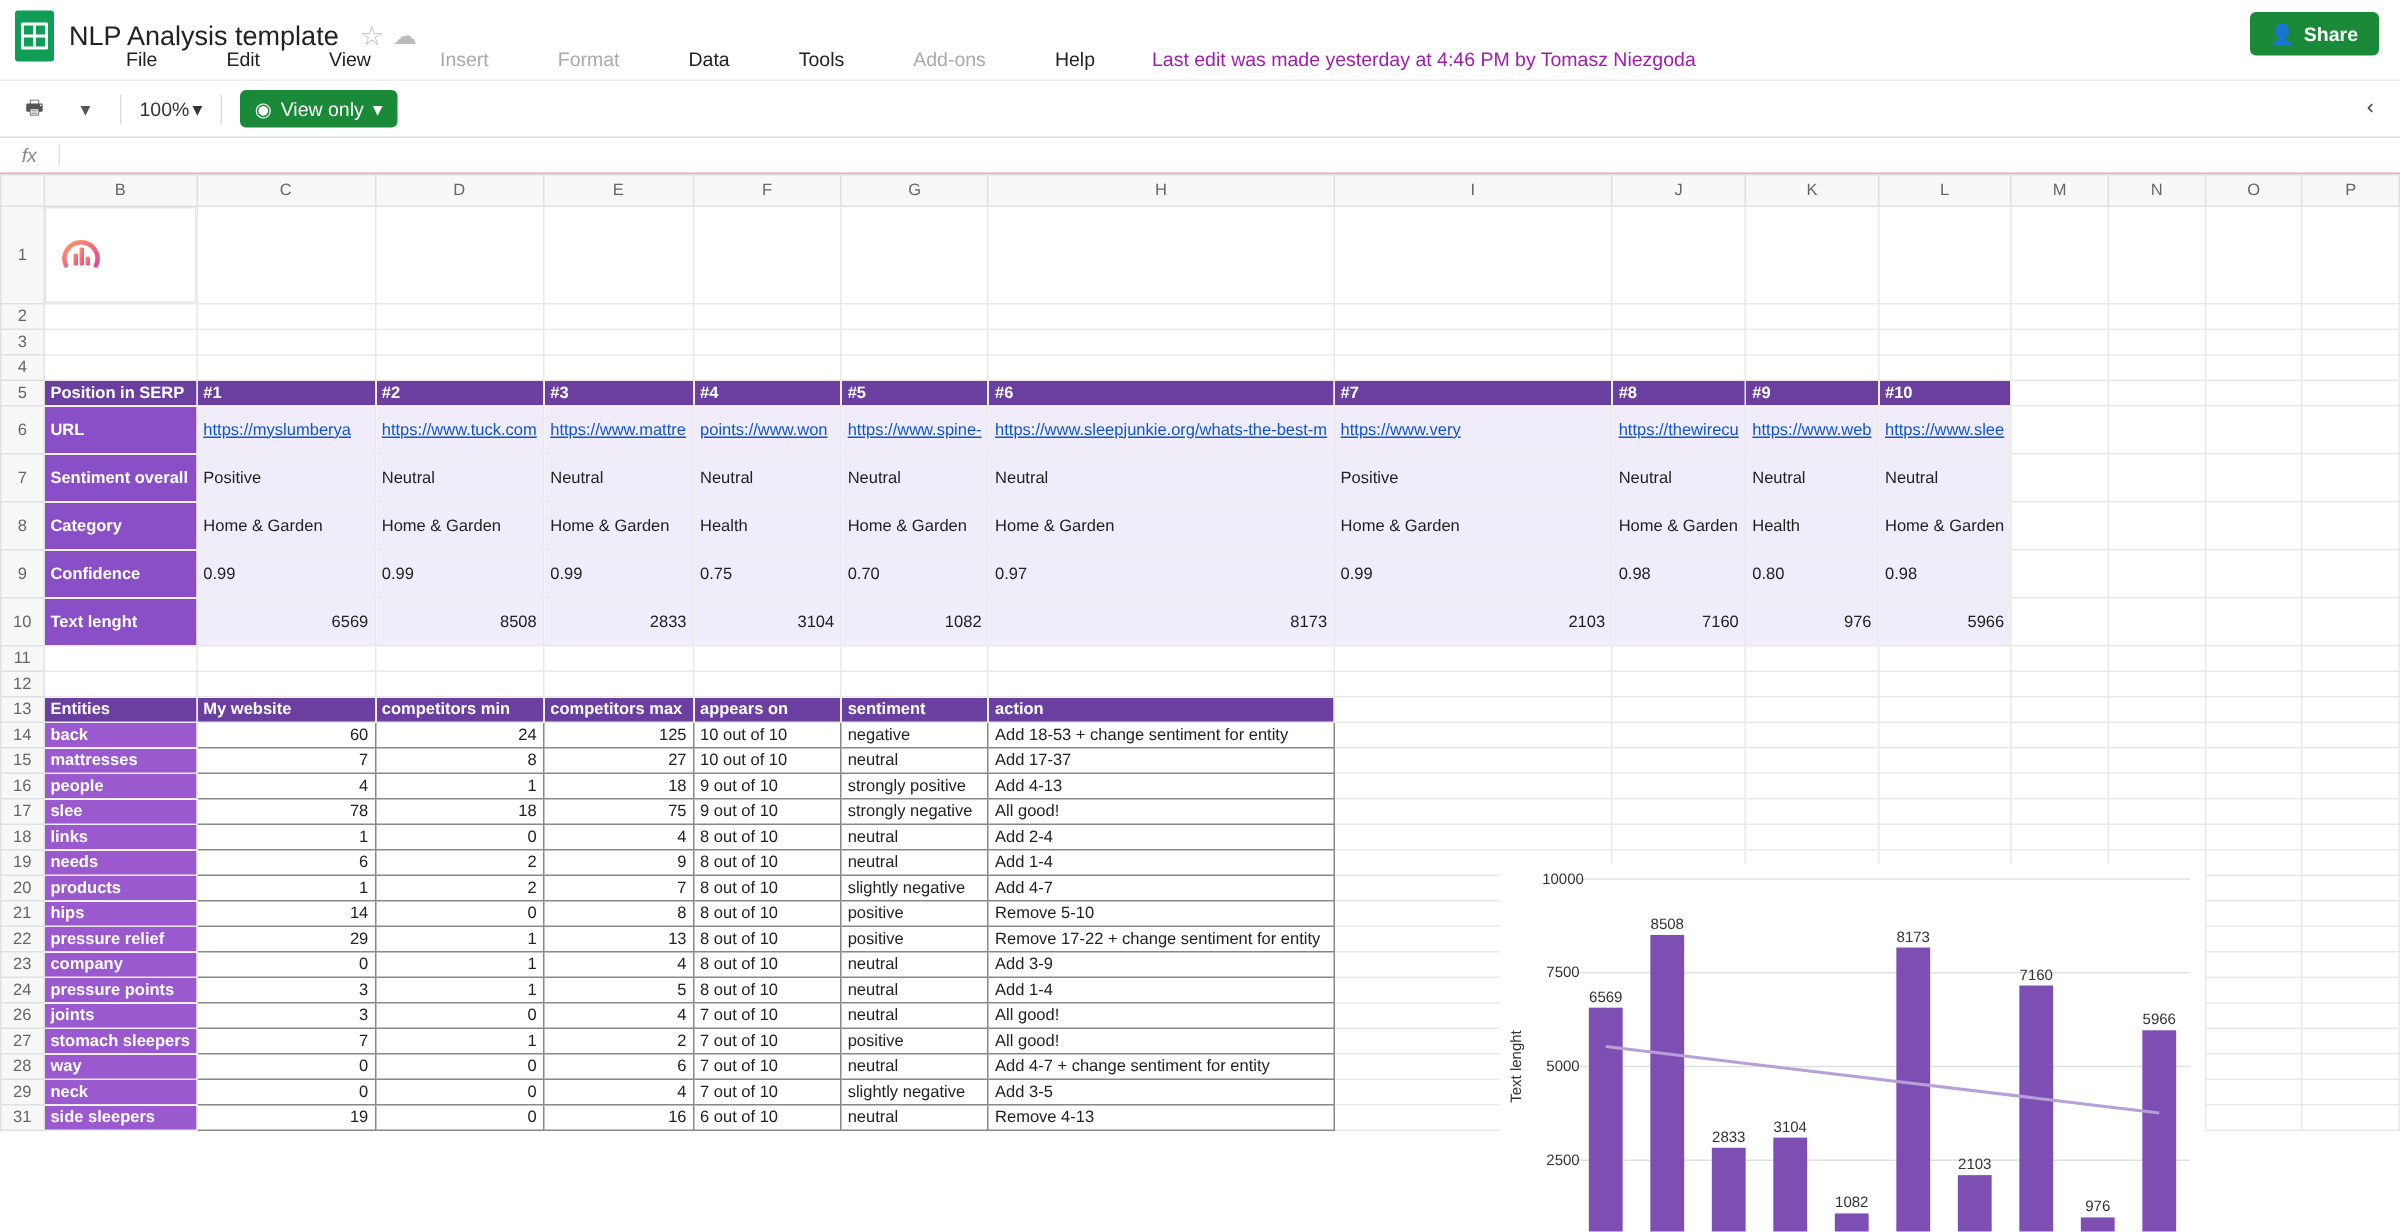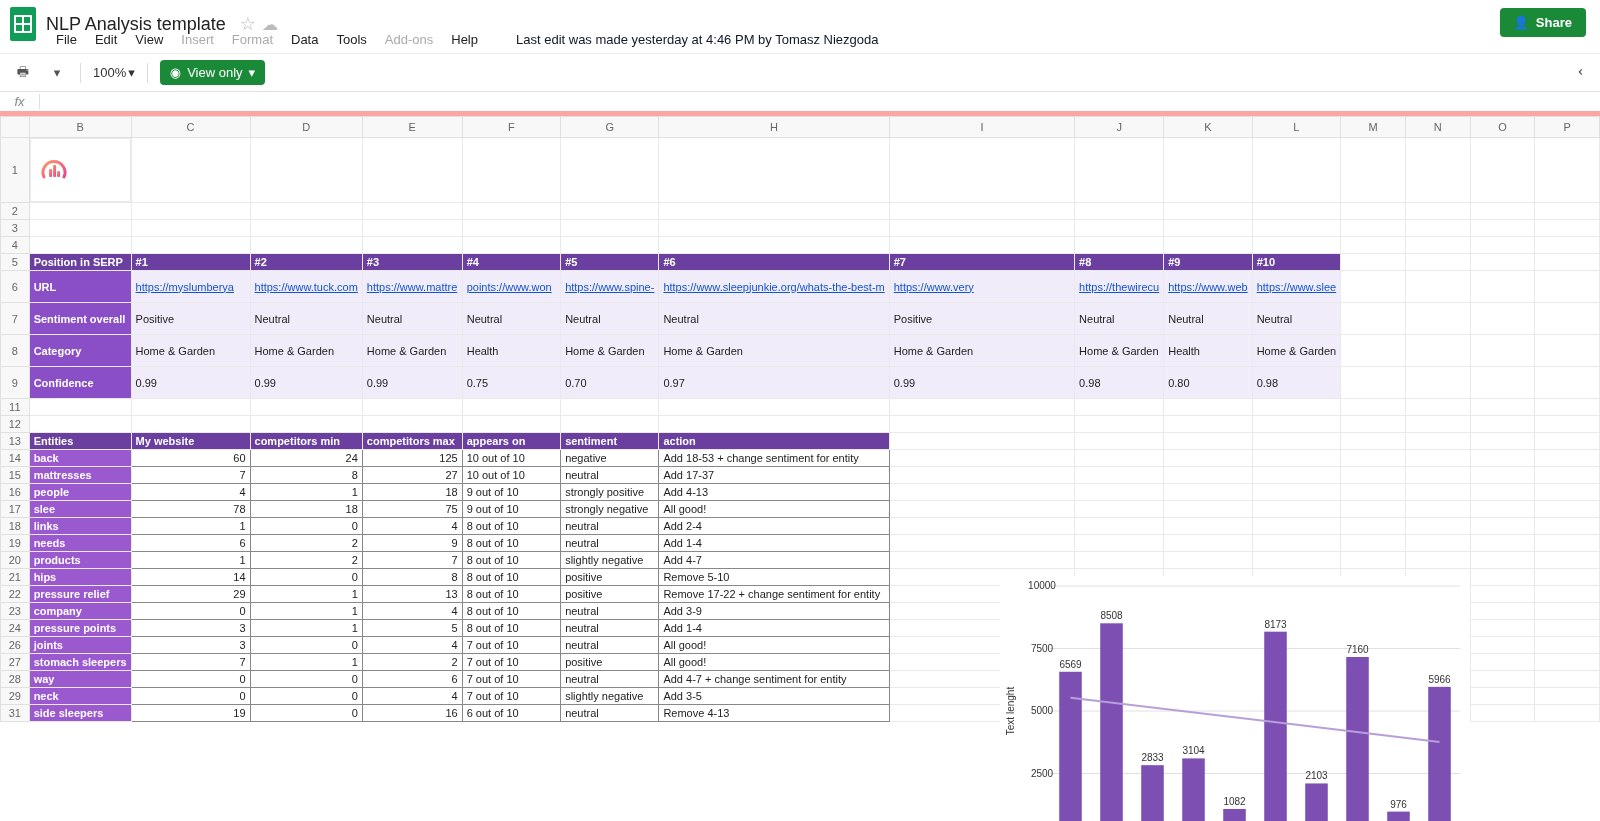--- a/index.html
+++ b/index.html
@@ -5,30 +5,30 @@
   * { box-sizing: border-box; margin: 0; padding: 0; }
   body { font-family: Arial, sans-serif; font-size: 13px; color: #222; background: #fff; overflow: hidden; width: 1600px; height: 821px; position: relative; }
   .titlebar { display: flex; align-items: center; padding: 20px 10px 0 10px; height: 28px; }
   .sheets-icon { width: 26px; height: 34px; background:#0f9d58; border-radius:2px; position:relative; margin-right:10px; display:flex; align-items:center; justify-content:center; }
   .sheets-icon::after { content:""; width:14px; height:14px; border:2px solid #fff; border-radius:1px; background: linear-gradient(#fff,#fff) center/100% 2px no-repeat, linear-gradient(#fff,#fff) center/2px 100% no-repeat; }
   .doc-title { font-size: 18px; color:#222; margin-right:8px; }
   .star { color:#bbb; font-size:18px; margin:0 6px; cursor:pointer; }
   .cloud { color:#bbb; font-size:16px; }
   .share-btn { position:absolute; right:14px; top:8px; background:#1a8a39; color:#fff; border:none; border-radius:4px; padding:7px 14px; font-size:13px; font-weight:bold; cursor:pointer; display:flex; align-items:center; gap:6px;}
   .menubar { display:flex; align-items:center; padding: 4px 56px 6px 56px; gap:18px; border-bottom:1px solid #eee; font-size:13px;}
-  .menubar .m { color:#222; cursor:pointer;}
+  .menubar .m { color:#222; cursor:pointer;margin-left:28px;}
   .menubar .m.dis { color:#aaa; cursor:default;}
-  .menubar .edit-status { margin-left:20px; color:#0f172a; }
+  .menubar .edit-status { margin-left:20px; color:#a21caf; }
   .toolbar { display:flex; align-items:center; padding:6px 12px; gap:12px; border-bottom:1px solid #e0e0e0; }
   .tool-ic { color:#555; width:22px; text-align:center; cursor:pointer;}
   .tool-sep { width:1px; height:20px; background:#ddd;}
   .zoom { font-size:13px; color:#333; display:flex; align-items:center; gap:2px;}
   .view-only { background:#1a8a39; color:#fff; border:none; border-radius:4px; padding:5px 10px; font-size:13px; cursor:pointer; display:flex; align-items:center; gap:6px;}
   .chev-right { position:absolute; right:10px; top:64px; color:#555; transform:rotate(270deg); font-size:14px;}
-  .fx-bar { display:flex; align-items:center; border-bottom:5px solid #fca5a5; height:24px;justify-content:center;}
+  .fx-bar { display:flex; align-items:center; border-bottom:1px solid #fca5a5; height:24px;justify-content:center;}
   .fx-label { width:40px; font-style:italic; color:#888; text-align:center; border-right:1px solid #e0e0e0; font-size:13px;}
   
   .grid-wrap { position:relative; height:734px; overflow:hidden;}
   .grid { border-collapse:collapse; table-layout:fixed; }
   .col-head th { background:#f8f8f8; border:1px solid #e0e0e0; font-weight:normal; color:#666; height:21px; font-size:11px; text-align:center;}
   .row-head { background:#f8f8f8; border:1px solid #e0e0e0; font-weight:normal; color:#666; width:34px; text-align:center; font-size:11px;}
   td { border:1px solid #e9e9e9; height:17px; padding:0 4px; font-size:11px; overflow:hidden; white-space:nowrap; vertical-align:middle;}
   tr.r1 td { height:64px; }
   
   .hdr-purple { background:#6b3fa0; color:#fff; font-weight:bold;margin-left:36px;}
@@ -313,20 +313,38 @@
           <td class="lilac " style="height:32px">0.99</td>
           <td class="lilac " style="height:32px">0.98</td>
           <td class="lilac " style="height:32px">0.80</td>
           <td class="lilac " style="height:32px">0.98</td>
           <td></td>
           <td></td>
           <td></td>
           <td></td>
         </tr>
         <tr class="">
+          <th class="row-head">10</th>
+          <td class="side-purple">Text lenght</td>
+          <td class="lilac num" style="height:32px">6569</td>
+          <td class="lilac num" style="height:32px">8508</td>
+          <td class="lilac num" style="height:32px">2833</td>
+          <td class="lilac num" style="height:32px">3104</td>
+          <td class="lilac num" style="height:32px">1082</td>
+          <td class="lilac num" style="height:32px">8173</td>
+          <td class="lilac num" style="height:32px">2103</td>
+          <td class="lilac num" style="height:32px">7160</td>
+          <td class="lilac num" style="height:32px">976</td>
+          <td class="lilac num" style="height:32px">5966</td>
+          <td></td>
+          <td></td>
+          <td></td>
+          <td></td>
+        </tr>
+        <tr class="">
           <th class="row-head">11</th>
           <td></td>
           <td></td>
           <td></td>
           <td></td>
           <td></td>
           <td></td>
           <td></td>
           <td></td>
           <td></td>

